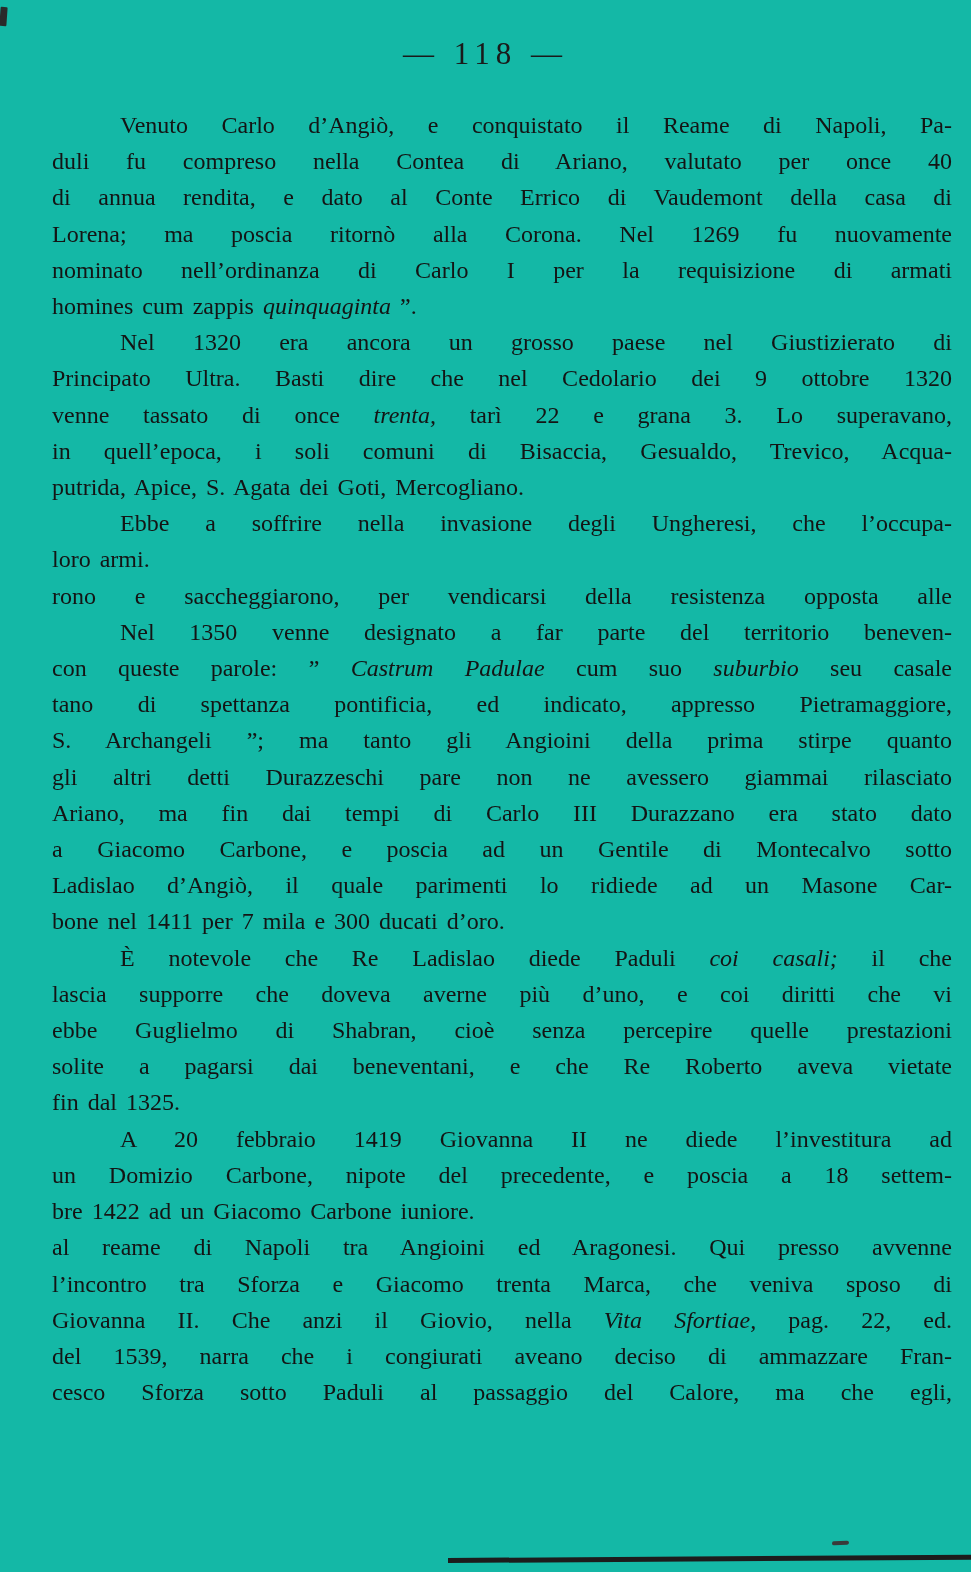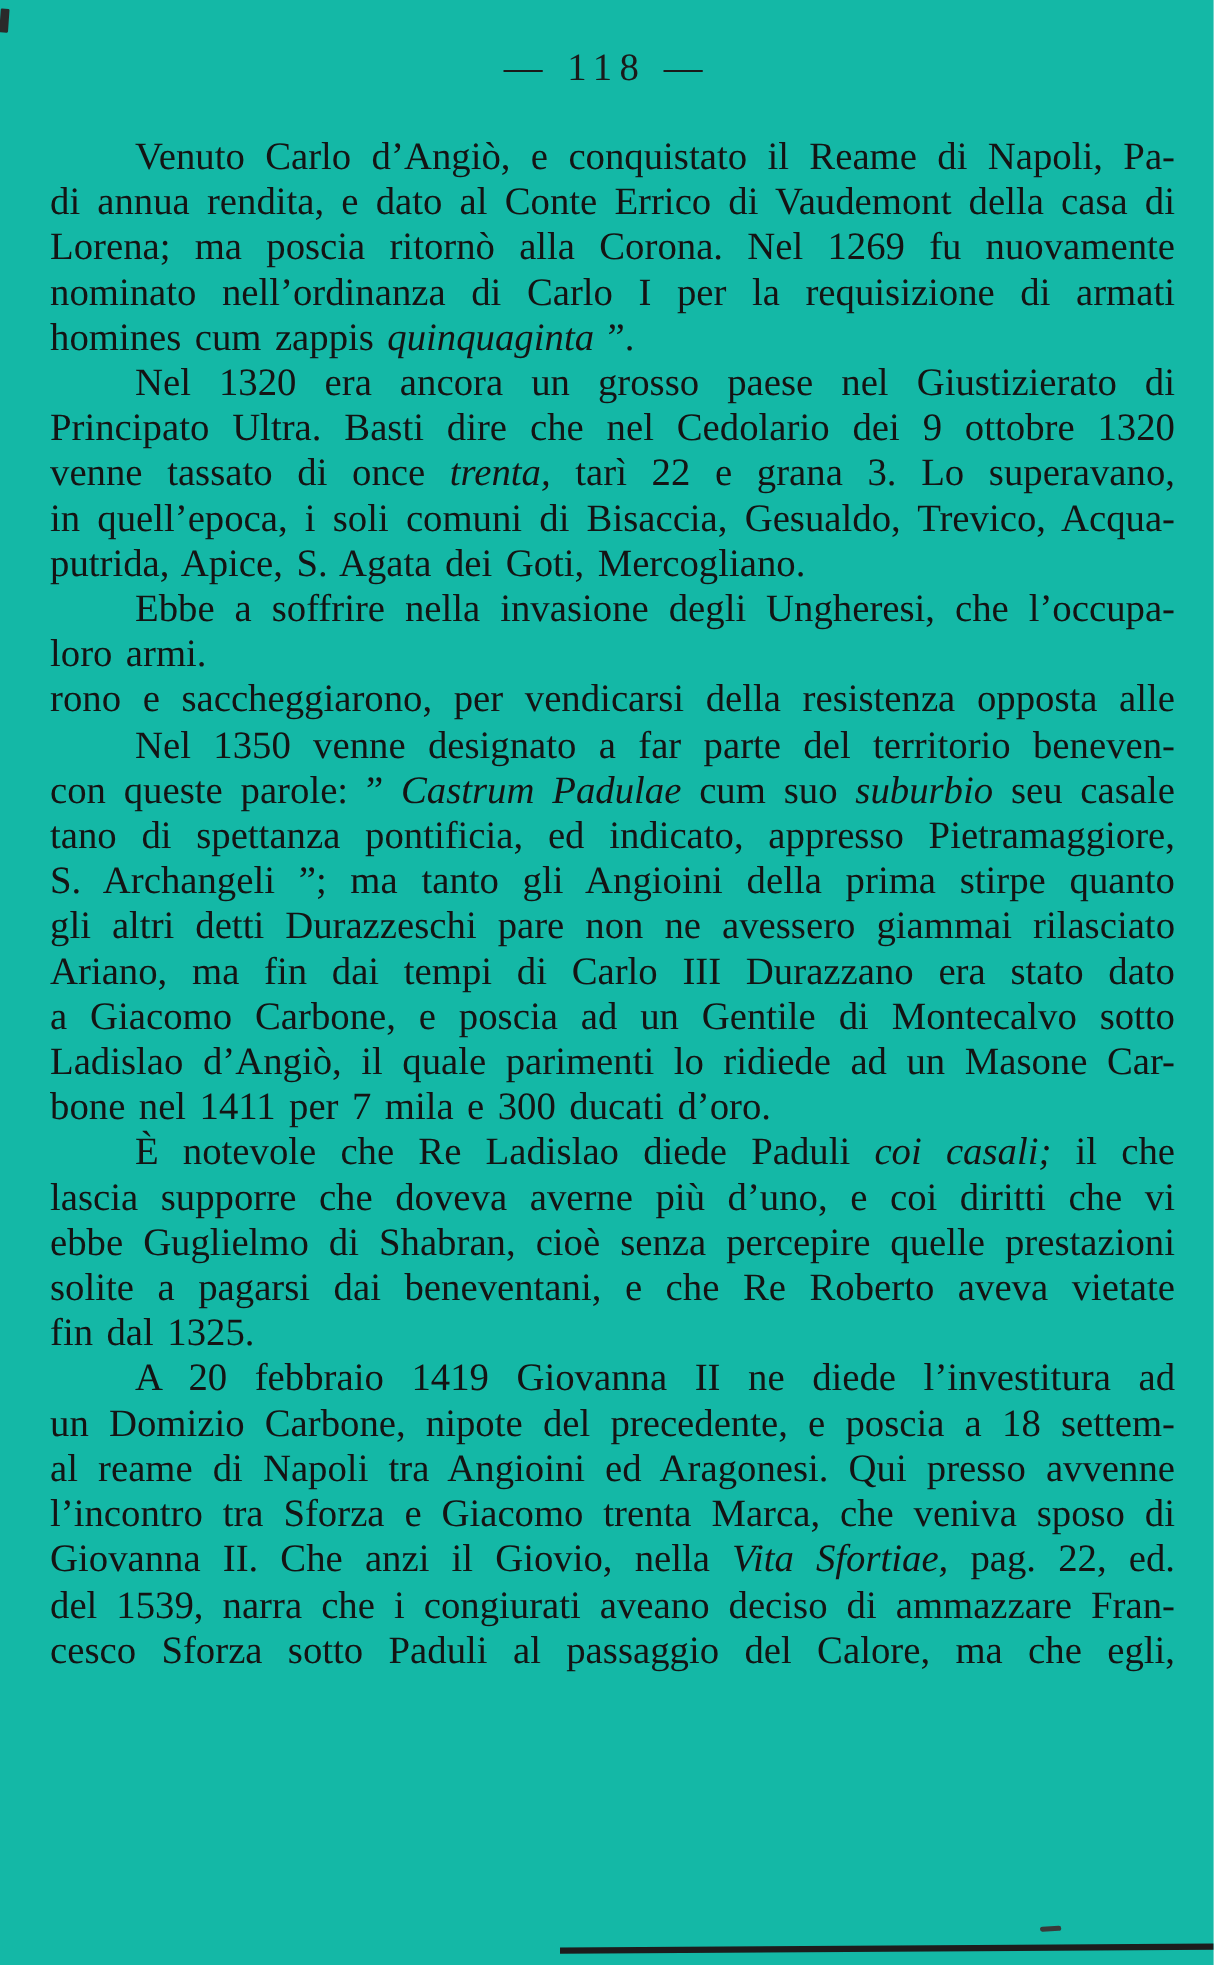--- a/index.html
+++ b/index.html
@@ -22,23 +22,23 @@
     left: 0;
     width: 971px;
     text-align: center;
     font-size: 31px;
     letter-spacing: 6px;
     color: #1a1a1a;
   }
   .text-block {
     position: absolute;
     top: 107px;
-    left: 40px;
+    left: 52px;
     width: 900px;
-    font-size: 31px;
+    font-size: 24px;
     line-height: 36.2px;
     word-spacing: 3px;
     color: #141414;
   }
   .line {
     text-align: justify;
     white-space: normal;
   }
   .line.just {
     text-align-last: justify;
@@ -81,20 +81,21 @@
   }
 </style>
 </head>
 <body>
 
 <div class="page">
   <div class="ink-mark"></div>
   <div class="page-number">— 118 —</div>
   <div class="text-block" id="text-block">
       <div class="line indent just"><span>Venuto Carlo d’Angiò, e conquistato il Reame di Napoli, Pa-</span></div>
+      <div class="line just"><span>duli fu compreso nella Contea di Ariano, valutato per once 40</span></div>
       <div class="line just"><span>di annua rendita, e dato al Conte Errico di Vaudemont della casa di</span></div>
       <div class="line just"><span>Lorena; ma poscia ritornò alla Corona. Nel 1269 fu nuovamente</span></div>
       <div class="line just"><span>nominato nell’ordinanza di Carlo I per la requisizione di armati</span></div>
       <div class="line"><span>homines cum zappis </span><span class="it">quinquaginta</span><span> ”.</span></div>
       <div class="line indent just"><span>Nel 1320 era ancora un grosso paese nel Giustizierato di</span></div>
       <div class="line just"><span>Principato Ultra. Basti dire che nel Cedolario dei 9 ottobre 1320</span></div>
       <div class="line just"><span>venne tassato di once </span><span class="it">trenta,</span><span> tarì 22 e grana 3. Lo superavano,</span></div>
       <div class="line just"><span>in quell’epoca, i soli comuni di Bisaccia, Gesualdo, Trevico, Acqua-</span></div>
       <div class="line"><span>putrida, Apice, S. Agata dei Goti, Mercogliano.</span></div>
       <div class="line indent just"><span>Ebbe a soffrire nella invasione degli Ungheresi, che l’occupa-</span></div>
@@ -109,20 +110,21 @@
       <div class="line just"><span>a Giacomo Carbone, e poscia ad un Gentile di Montecalvo sotto</span></div>
       <div class="line just"><span>Ladislao d’Angiò, il quale parimenti lo ridiede ad un Masone Car-</span></div>
       <div class="line"><span>bone nel 1411 per 7 mila e 300 ducati d’oro.</span></div>
       <div class="line indent just"><span>È notevole che Re Ladislao diede Paduli </span><span class="it">coi casali;</span><span> il che</span></div>
       <div class="line just"><span>lascia supporre che doveva averne più d’uno, e coi diritti che vi</span></div>
       <div class="line just"><span>ebbe Guglielmo di Shabran, cioè senza percepire quelle prestazioni</span></div>
       <div class="line just"><span>solite a pagarsi dai beneventani, e che Re Roberto aveva vietate</span></div>
       <div class="line"><span>fin dal 1325.</span></div>
       <div class="line indent just"><span>A 20 febbraio 1419 Giovanna II ne diede l’investitura ad</span></div>
       <div class="line just"><span>un Domizio Carbone, nipote del precedente, e poscia a 18 settem-</span></div>
+      <div class="line"><span>bre 1422 ad un Giacomo Carbone iuniore.</span></div>
       <div class="line just"><span>al reame di Napoli tra Angioini ed Aragonesi. Qui presso avvenne</span></div>
       <div class="line just"><span>l’incontro tra Sforza e Giacomo trenta Marca, che veniva sposo di</span></div>
       <div class="line just"><span>Giovanna II. Che anzi il Giovio, nella </span><span class="it">Vita Sfortiae,</span><span> pag. 22, ed.</span></div>
       <div class="line just"><span>del 1539, narra che i congiurati aveano deciso di ammazzare Fran-</span></div>
       <div class="line just"><span>cesco Sforza sotto Paduli al passaggio del Calore, ma che egli,</span></div>
     </div>
   <div class="small-dash"></div>
   <div class="footnote-rule"></div>
 </div>
 

